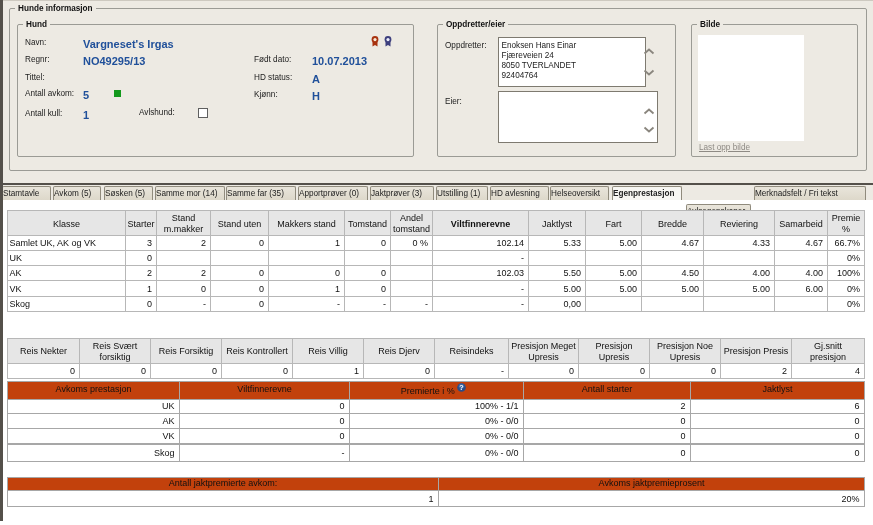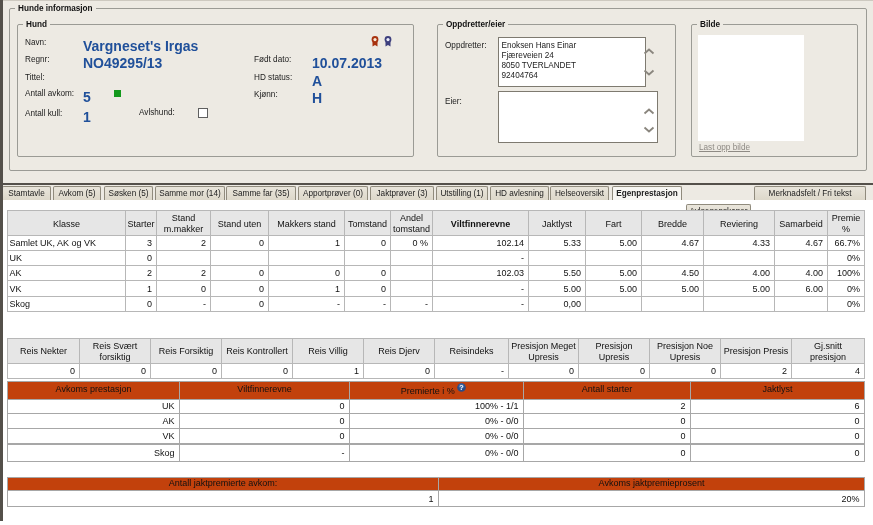--- a/index.html
+++ b/index.html
@@ -12,32 +12,32 @@
   #darkline { left:0; top:183px; width:873px; height:2px; background:#54504a; }
   #leftline { left:0; top:0; width:2.5px; height:521px; background:#54504a; }
   
   .fs { border:1px solid #9b9b95; border-radius:2px; }
   .fs .legend { position:absolute; top:-6px; left:5px; background:#edeae3; padding:0 3px; font-weight:bold; font-size:8.2px; line-height:11px; color:#111; white-space:nowrap; }
   #fs-outer { left:9px; top:8px; width:858px; height:163px; }
   #fs-hund { left:17px; top:24px; width:397px; height:133px; }
   #fs-oppd { left:437px; top:24px; width:239px; height:133px; }
   #fs-bilde { left:691px; top:24px; width:167px; height:133px; }
   .lbl { position:absolute; font-size:8.2px; color:#1c1c1c; white-space:nowrap; }
-  .val { position:absolute; font-size:14px; font-weight:bold; color:#20509a; white-space:nowrap; }
+  .val { position:absolute; font-size:11px; font-weight:bold; color:#20509a; white-space:nowrap; }
   
   .ta { position:absolute; background:#fff; border:1px solid #7e7a70; font-size:8.2px; color:#222; line-height:10.2px; padding:2.5px 1px 0 2.5px; }
   .chev { position:absolute; width:12px; height:7px; }
   
   #imgbox { left:698px; top:35px; width:106px; height:106px; background:#fff; }
   #lastopp { left:699px; top:143px; font-size:8.2px; color:#8e8a84; text-decoration:underline; }
   
   #greensq { left:114px; top:90px; width:7px; height:7px; background:#13991c; }
   #chkbox { left:198px; top:108px; width:9.5px; height:9.5px; background:#fff; border:1px solid #5f5f5f; }
   
-  .tab { position:absolute; top:186.2px; height:13.6px; background:linear-gradient(#e9e5db,#ddd8ca); border:1px solid #908b7d; border-bottom:none; border-radius:2px 2px 0 0; font-size:8.2px; color:#222; text-align:center; line-height:13px; white-space:nowrap; overflow:hidden; }
+  .tab { position:absolute; top:186.2px; height:13.6px; background:linear-gradient(#e9e5db,#ddd8ca); border:1px solid #908b7d; border-bottom:none; border-radius:2px 2px 0 0; font-size:8.2px; color:#222; line-height:13px; white-space:nowrap; overflow:hidden; }
   .tab.active { background:#f7f6f2; font-weight:bold; }
   
   table { border-collapse:collapse; table-layout:fixed; position:absolute; font-size:9px; color:#111; }
   td, th { overflow:hidden; white-space:nowrap; font-weight:normal; }
   
   .gtab td, .gtab th { border:1px solid #b7b7b7; }
   .gtab th { background:#e6e6e6; text-align:center; line-height:10.8px; padding-top:2px; }
   .gtab td { background:#fff; text-align:right; padding-right:4px; }
   .gtab td.l { text-align:left; padding-left:1.5px; }
   

